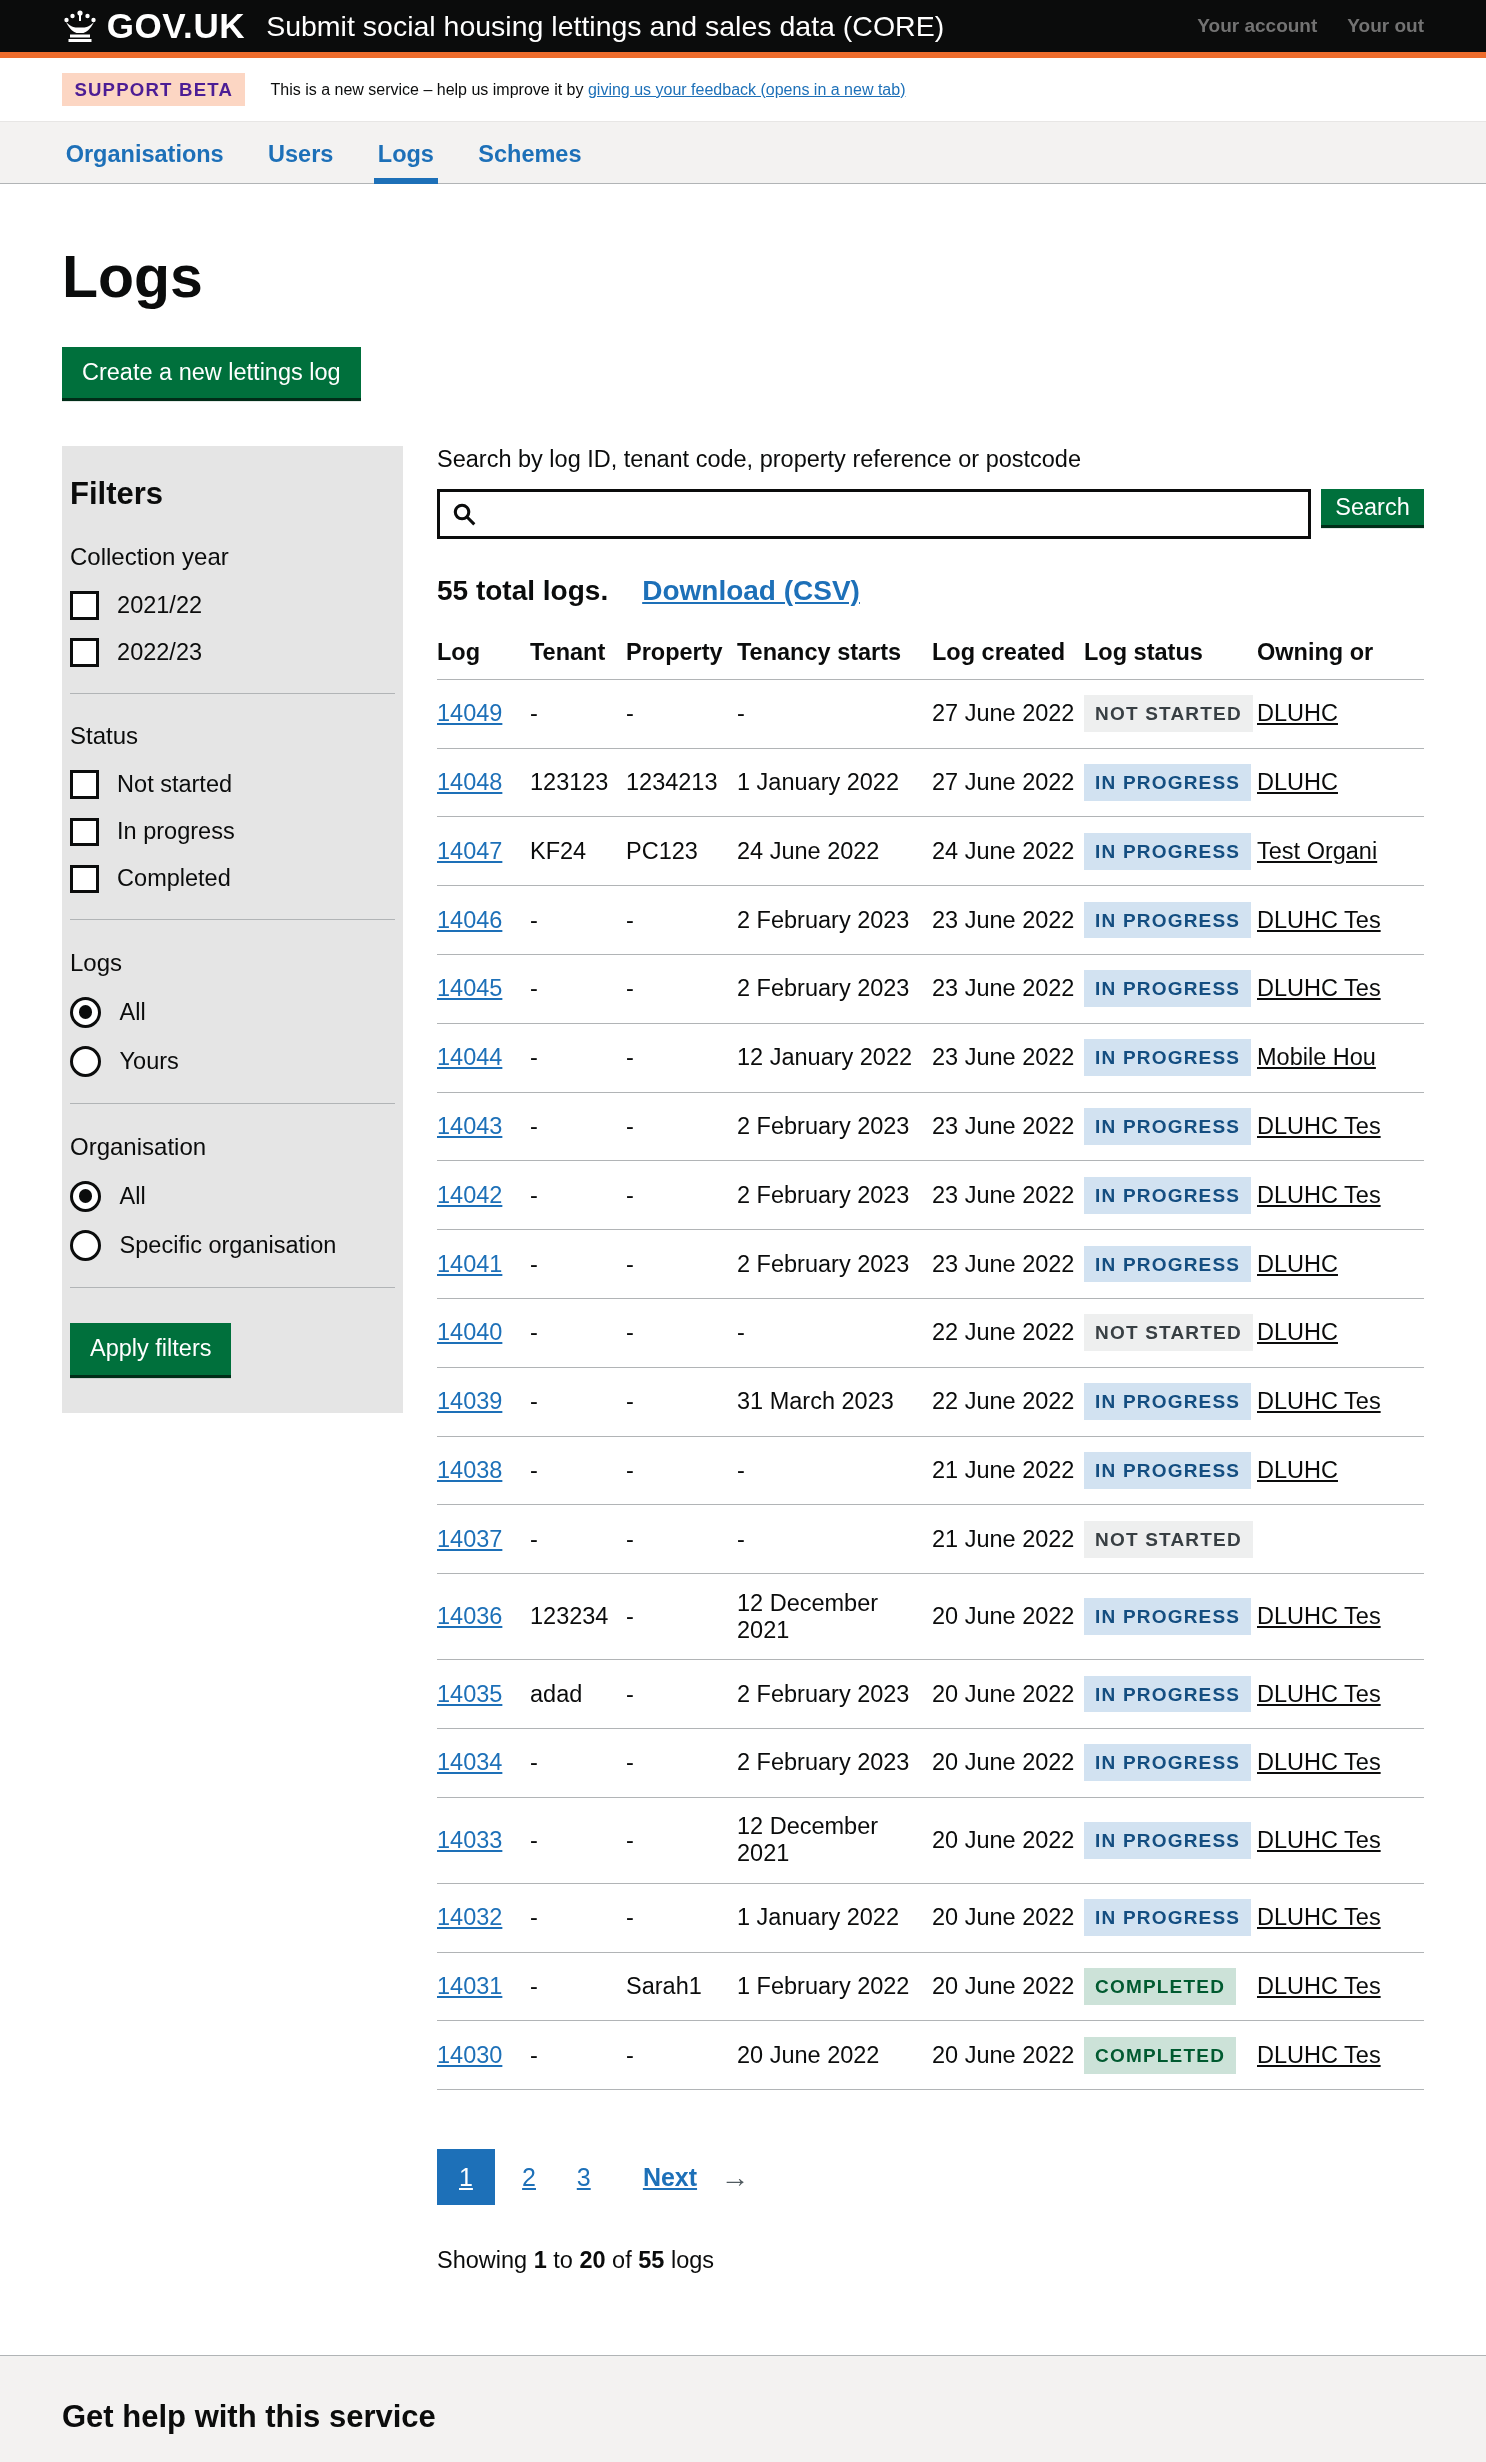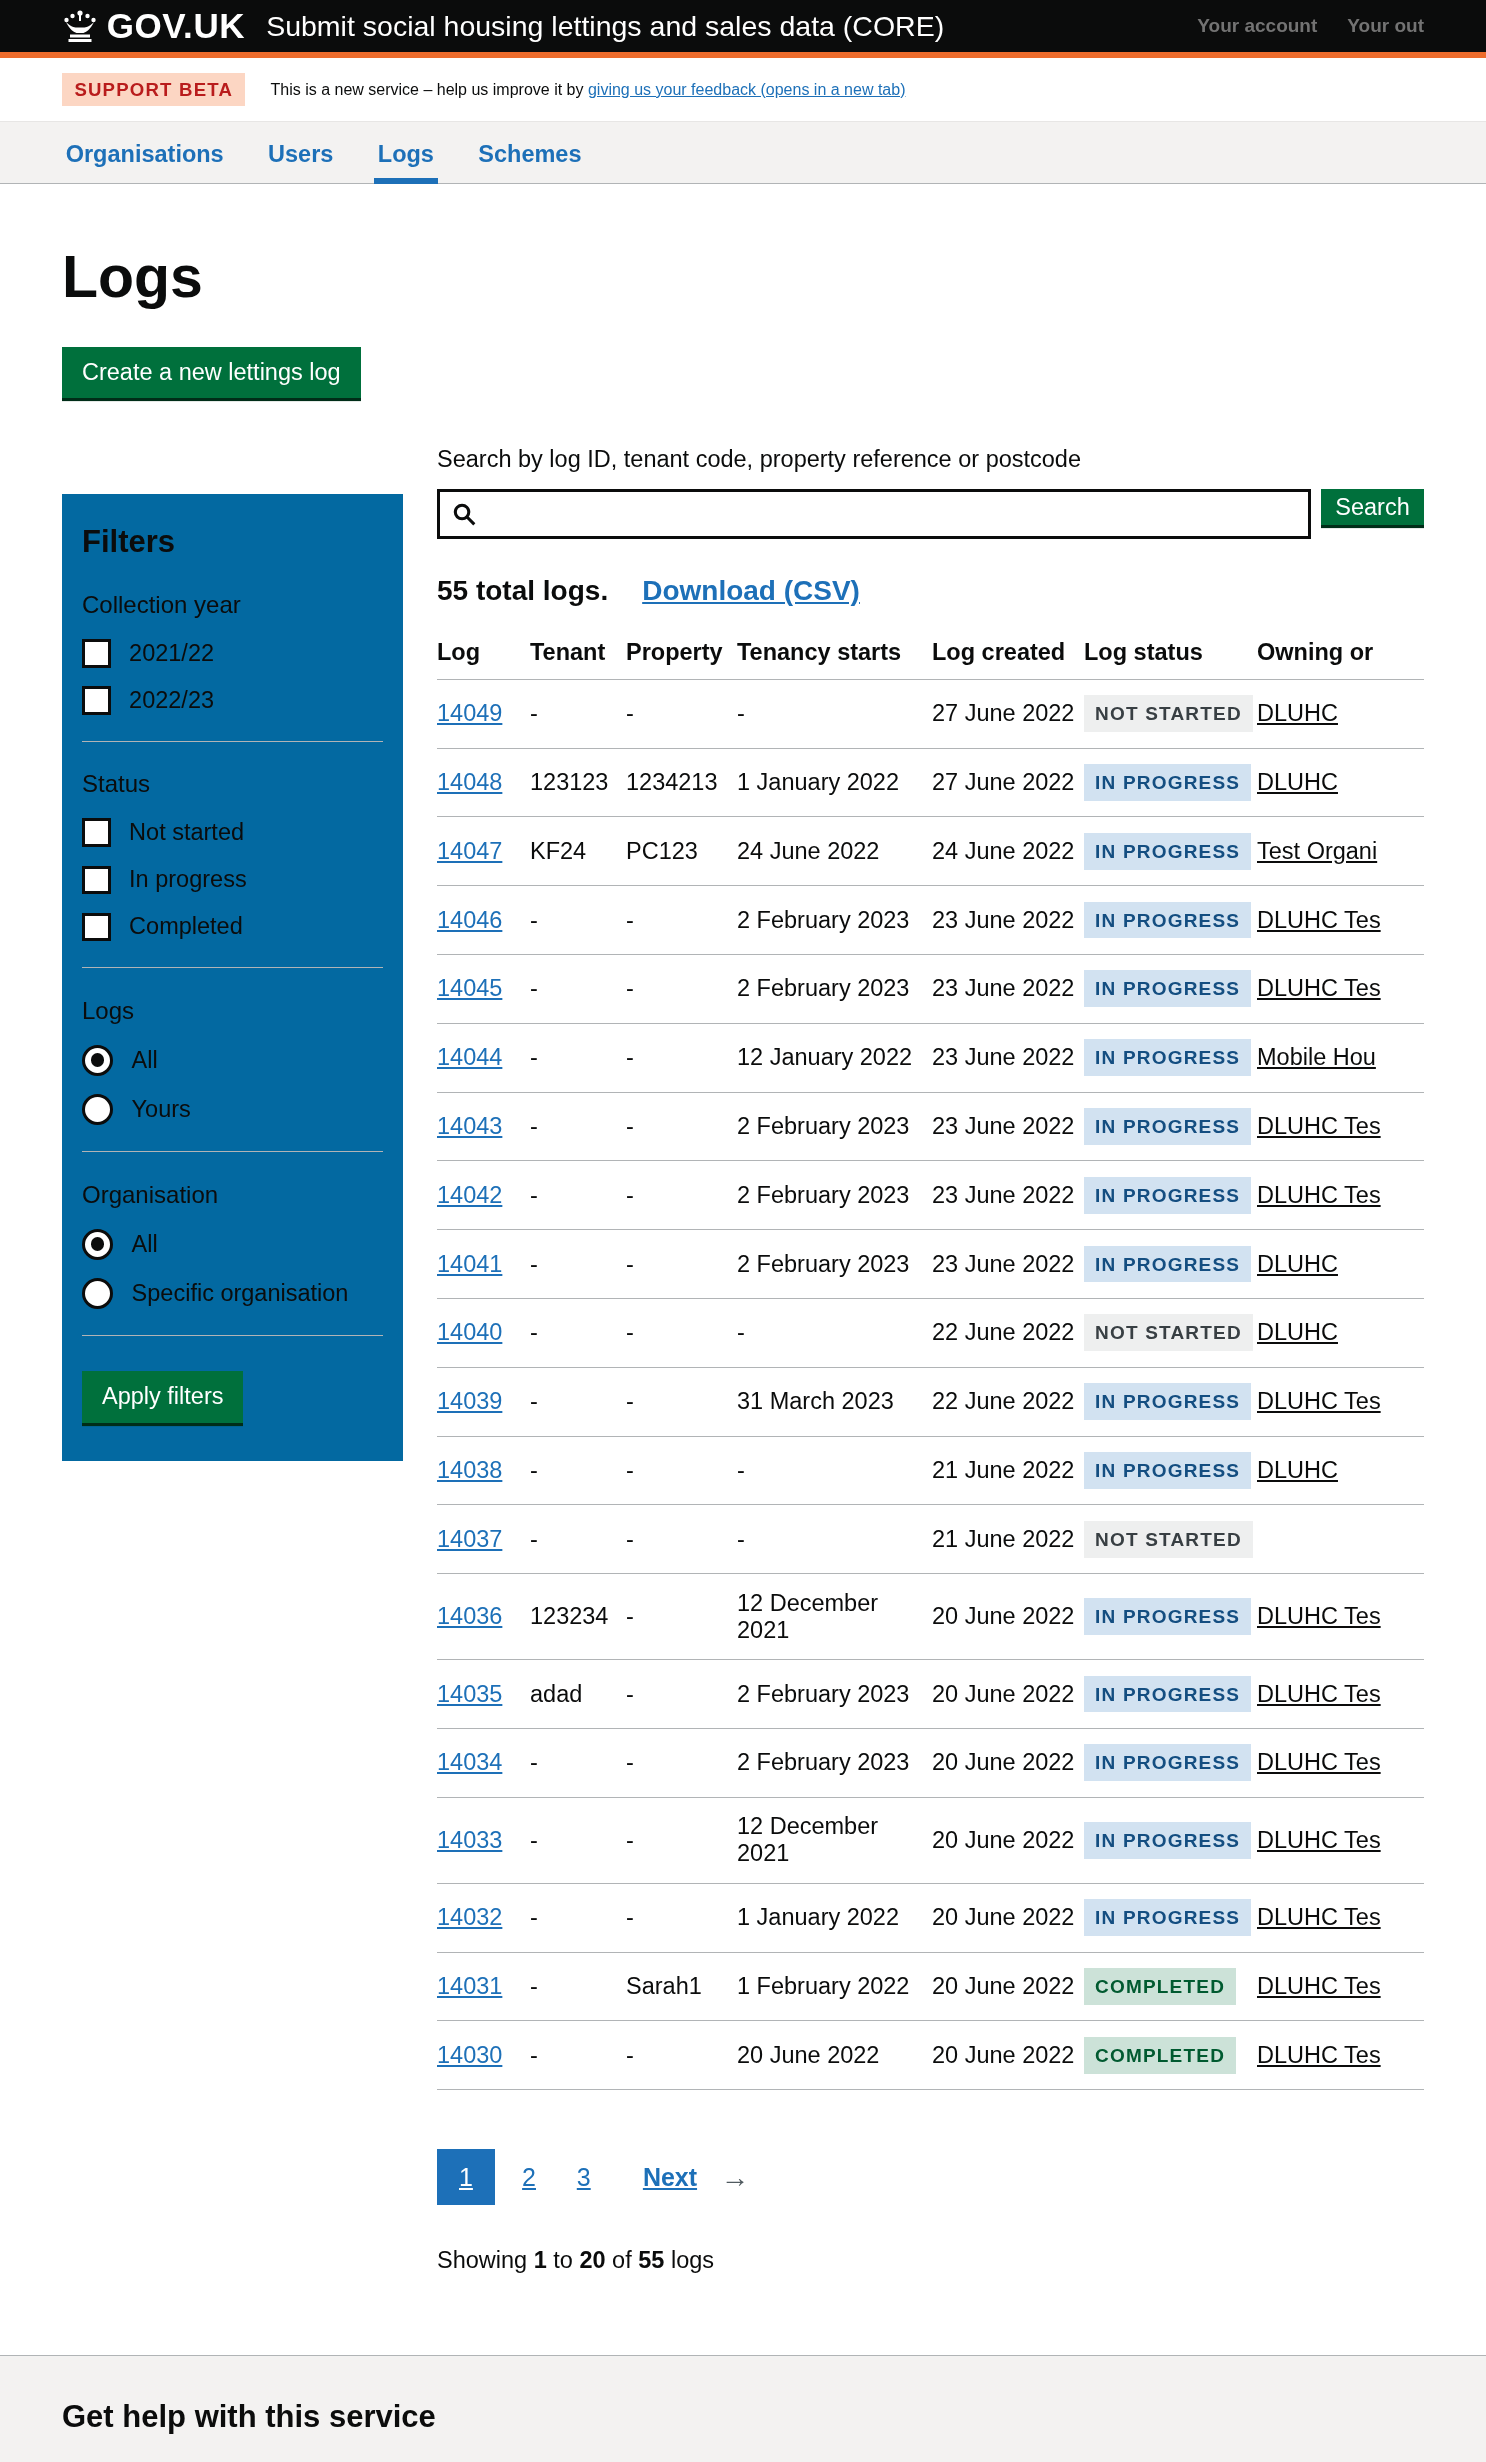--- a/index.html
+++ b/index.html
@@ -21,21 +21,21 @@
   .service-name { color: #fff; text-decoration: none; font-size: 28.5px; margin-left: 21px; }
   .header-links { margin-left: auto; display: flex; gap: 30px; }
   .header-links a { color: #737373; font-size: 19px; font-weight: bold; text-decoration: none; }
 
   
   .phase-banner {
     padding: 15px 62px; display: flex; align-items: center; gap: 25px;
     border-bottom: 1.2px solid #e7e6e5;
   }
   .beta-tag {
-    background: #fcd6c3; color: #b91c1c; font-size: 18.6px; font-weight: bold;
+    background: #fcd6c3; color: #4c1d95; font-size: 18.6px; font-weight: bold;
     letter-spacing: 1.2px; padding: 6.2px 12.4px 5px; white-space: nowrap;
   }
   .phase-text { font-size: 16px; }
   .link { color: #1d70b8; text-decoration: underline; }
 
   
   .primary-nav {
     background: #f3f2f1; padding: 0 62px;
     border-bottom: 1.9px solid #b1b4b6; display: flex; gap: 37px;
   }
@@ -50,21 +50,21 @@
   h1.page-title { font-size: 59px; font-weight: bold; margin-top: 59px; }
   .btn-green {
     display: inline-block; background: #00703c; color: #fff; border: none;
     font-family: inherit; font-size: 23.5px; padding: 12.4px 20px;
     box-shadow: 0 3.1px 0 #002d18; cursor: pointer; text-align: center;
   }
   .btn-create { margin-top: 36px; }
   .layout { display: flex; gap: 34px; margin-top: 48px; }
 
   
-  .filters { flex: 0 0 341px; background: #0369a1; padding: 30px 20px 38px; align-self: flex-start; margin-top: 48px; }
+  .filters { flex: 0 0 341px; background: #e5e5e5; padding: 30px 8px 38px; align-self: flex-start; }
   .filters h2 { font-size: 31px; font-weight: bold; margin-bottom: 31px; }
   .fgroup h3 { font-size: 24px; font-weight: normal; margin-bottom: 20px; }
   .opt { display: flex; align-items: center; gap: 18.6px; margin-bottom: 18.6px; font-size: 23.5px; cursor: pointer; }
   .cbox { flex: 0 0 28.5px; width: 28.5px; height: 28.5px; border: 3.1px solid #0b0c0c; background: #fff; }
   .rbox { flex: 0 0 31px; width: 31px; height: 31px; border: 3.1px solid #0b0c0c; border-radius: 50%;
           background: #fff; display: flex; align-items: center; justify-content: center; }
   .rbox.checked::after { content: ""; width: 13.6px; height: 13.6px; border-radius: 50%; background: #0b0c0c; }
   .fdivider { border: none; border-top: 1.2px solid #b1b4b6; margin: 26px 0 28.5px; }
   .btn-apply { margin-top: 6.2px; }
 

